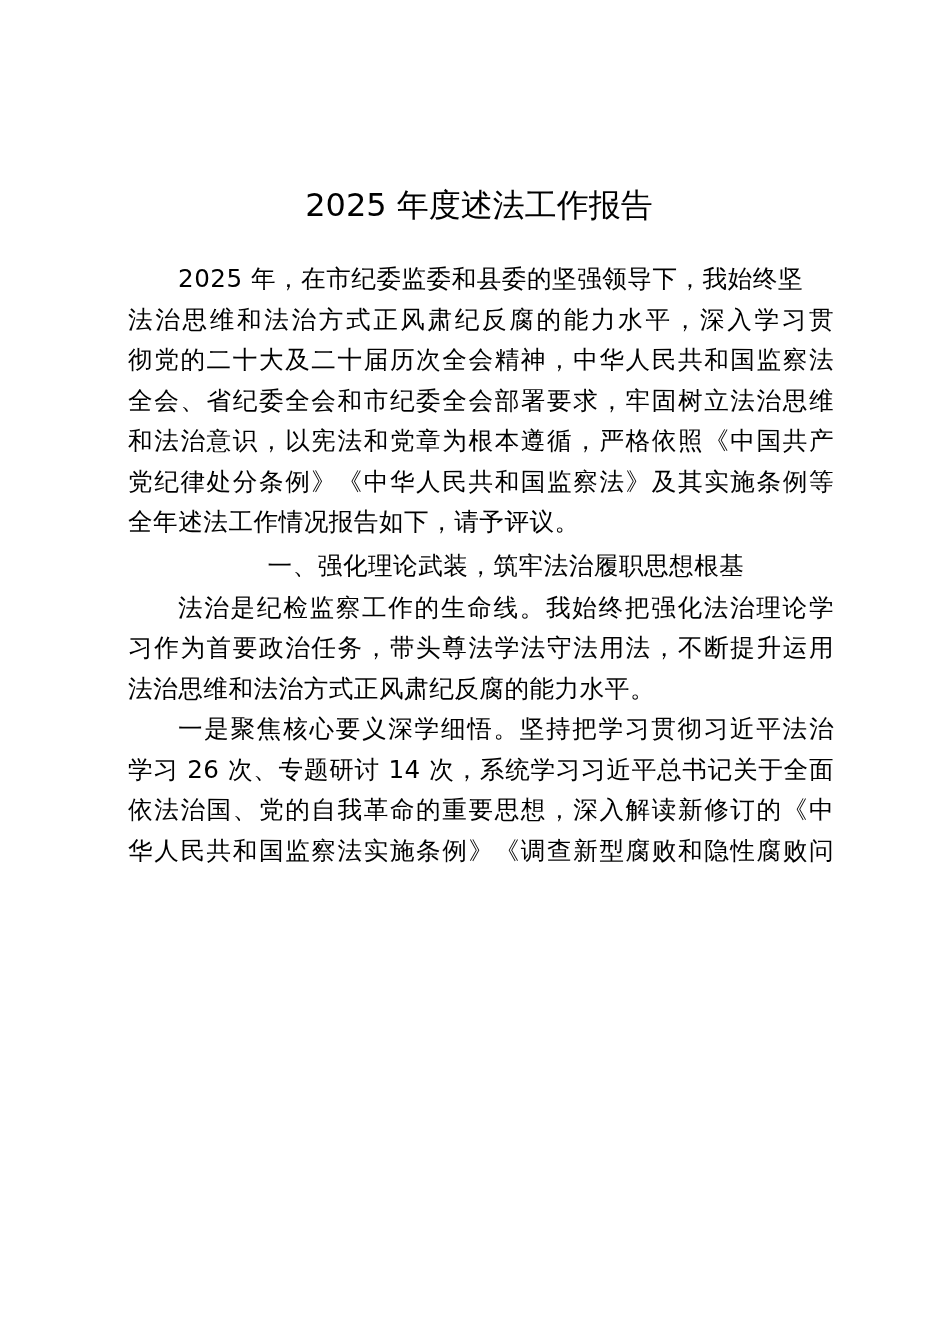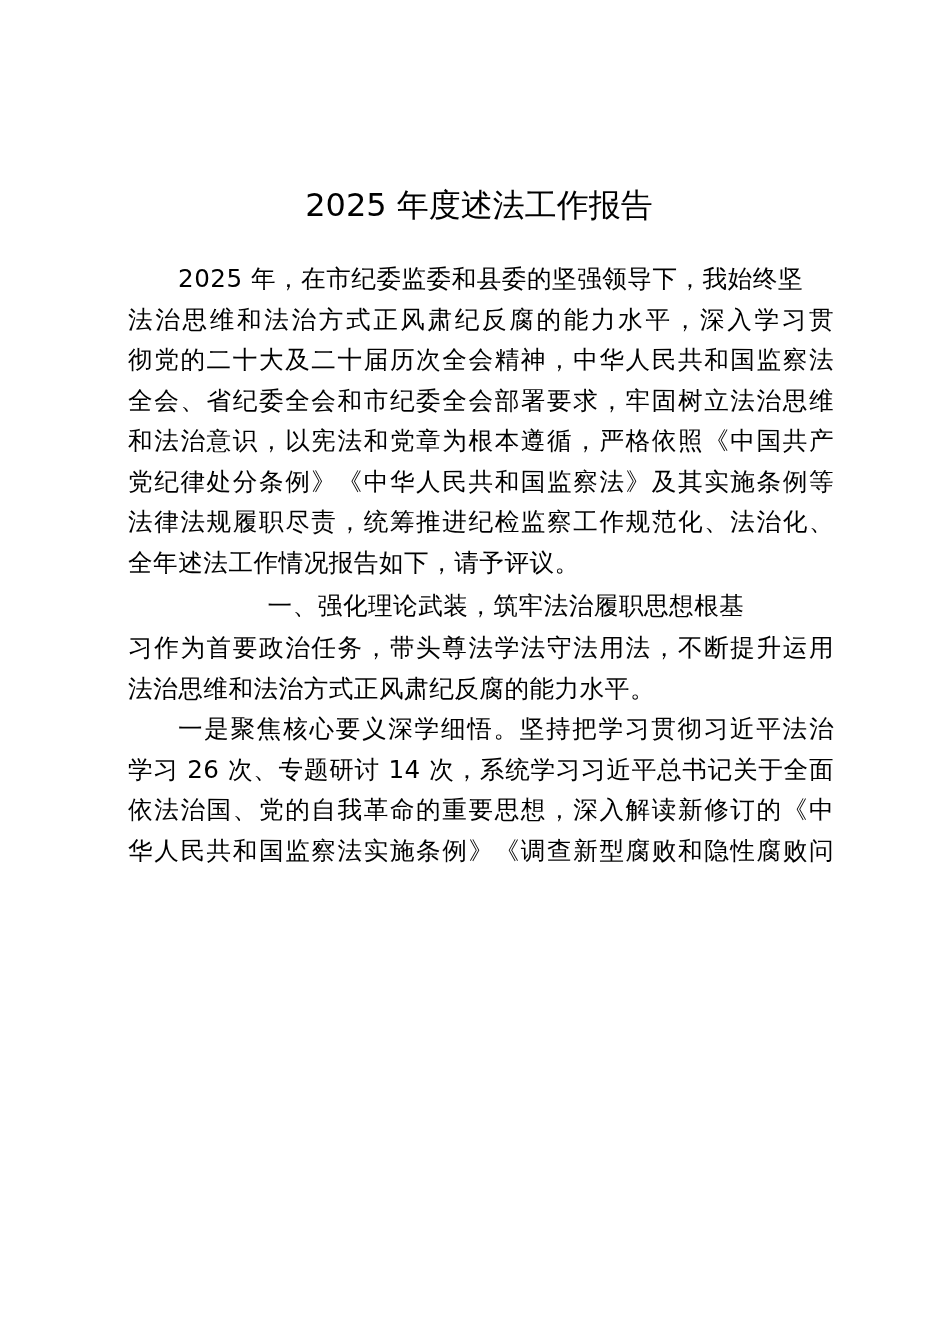--- a/index.html
+++ b/index.html
@@ -72,29 +72,29 @@
 
   <div class="body">
 
     <div>
       <span class="line indent">2025 年，在市纪委监委和县委的坚强领导下，我始终坚</span>
       <span class="line justify">法治思维和法治方式正风肃纪反腐的能力水平，深入学习贯</span>
       <span class="line justify">彻党的二十大及二十届历次全会精神，中华人民共和国监察法</span>
       <span class="line justify">全会、省纪委全会和市纪委全会部署要求，牢固树立法治思维</span>
       <span class="line justify">和法治意识，以宪法和党章为根本遵循，严格依照《中国共产</span>
       <span class="line justify">党纪律处分条例》《中华人民共和国监察法》及其实施条例等</span>
-      <span class="line justify">法律法规履职尽责，统筹推进纪检监察工作规范化、法治化、</span>
       <span class="line">全年述法工作情况报告如下，请予评议。</span>
     </div>
 
     <div>
       <span class="line heading">一、强化理论武装，筑牢法治履职思想根基</span>
     </div>
 
     <div>
+      <span class="line indent justify">法治是纪检监察工作的生命线。我始终把强化法治理论学</span>
       <span class="line justify">习作为首要政治任务，带头尊法学法守法用法，不断提升运用</span>
       <span class="line">法治思维和法治方式正风肃纪反腐的能力水平。</span>
     </div>
 
     <div>
       <span class="line indent justify">一是聚焦核心要义深学细悟。坚持把学习贯彻习近平法治</span>
       <span class="line justify">学习 26 次、专题研讨 14 次，系统学习习近平总书记关于全面</span>
       <span class="line justify">依法治国、党的自我革命的重要思想，深入解读新修订的《中</span>
       <span class="line justify">华人民共和国监察法实施条例》《调查新型腐败和隐性腐败问</span>
     </div>

